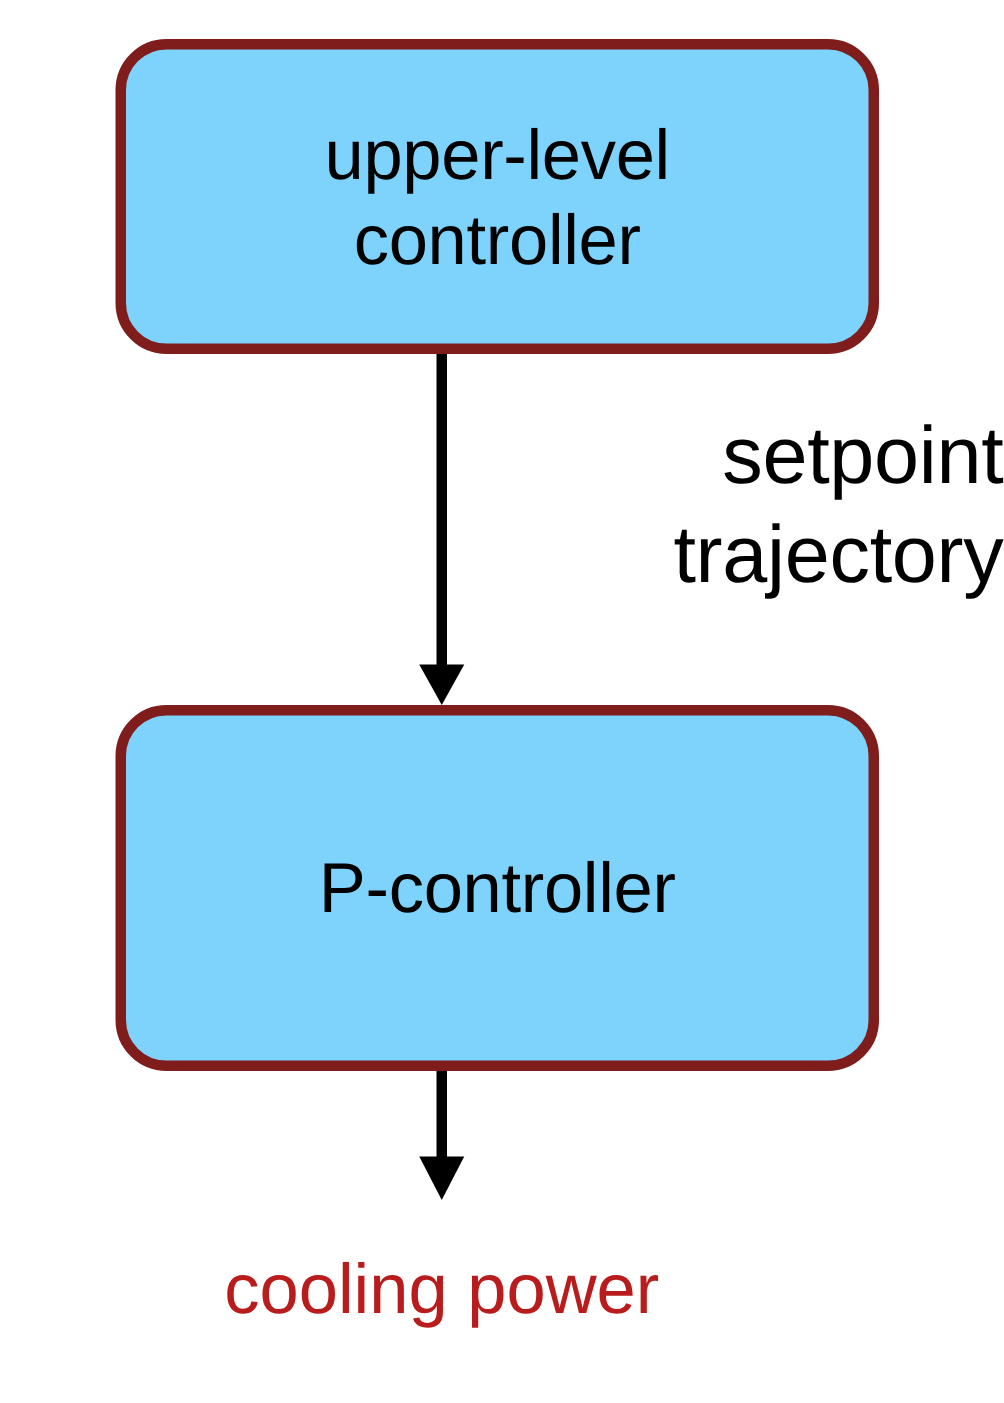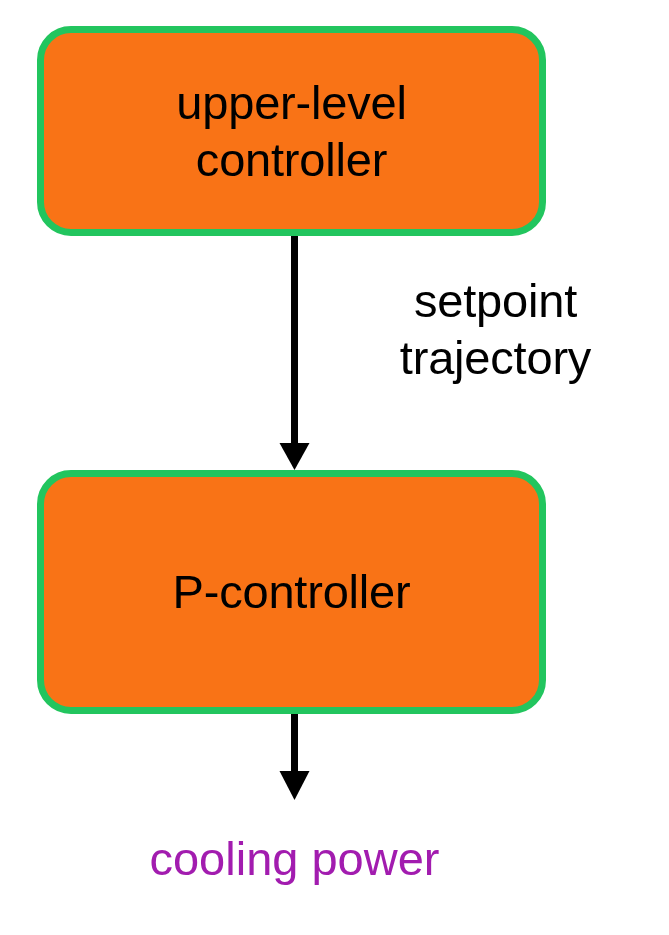--- a/index.html
+++ b/index.html
@@ -24,26 +24,27 @@
     position: absolute;
     top: 0;
     left: 0;
     width: 669px;
     height: 935px;
     display: block;
   }
   .node-box {
     position: absolute;
     box-sizing: border-box;
-    border: 7px solid #22c55e;
+    border: 7px solid #7f1d1d;
     border-radius: 34px;
-    background: #f97316;
+    background: #7dd3fc;
     display: flex;
     align-items: center;
     justify-content: center;
+    margin-left: 40px;
   }
   .node-label {
     text-align: center;
     font-size: 47px;
     line-height: 1.22;
     letter-spacing: -0.2px;
     color: #000000;
     white-space: pre-line;
     font-family: "Liberation Sans", sans-serif;
   }
@@ -54,42 +55,42 @@
     height: 210px;
   }
   #box-p-controller {
     left: 37px;
     top: 470px;
     width: 509px;
     height: 244px;
   }
   .edge-label {
     position: absolute;
-    text-align: center;
-    font-size: 47px;
+    text-align: right;
+    font-size: 54px;
     line-height: 1.22;
     letter-spacing: -0.2px;
     color: #000000;
     white-space: pre-line;
     font-family: "Liberation Sans", sans-serif;
   }
   #edge-label-setpoint-trajectory {
     left: 322px;
     top: 272px;
     width: 347px;
   }
   #output-label-cooling-power {
     position: absolute;
     left: 0px;
     top: 830px;
     width: 589px;
     text-align: center;
     font-size: 47px;
     line-height: 1.22;
-    color: #a21caf;
+    color: #b91c1c;
     font-family: "Liberation Sans", sans-serif;
   }
 </style>
 </head>
 <body>
 
 <div id="diagram-root">
 
   <svg id="diagram-svg" viewBox="0 0 669 935" xmlns="http://www.w3.org/2000/svg">
     <g>

